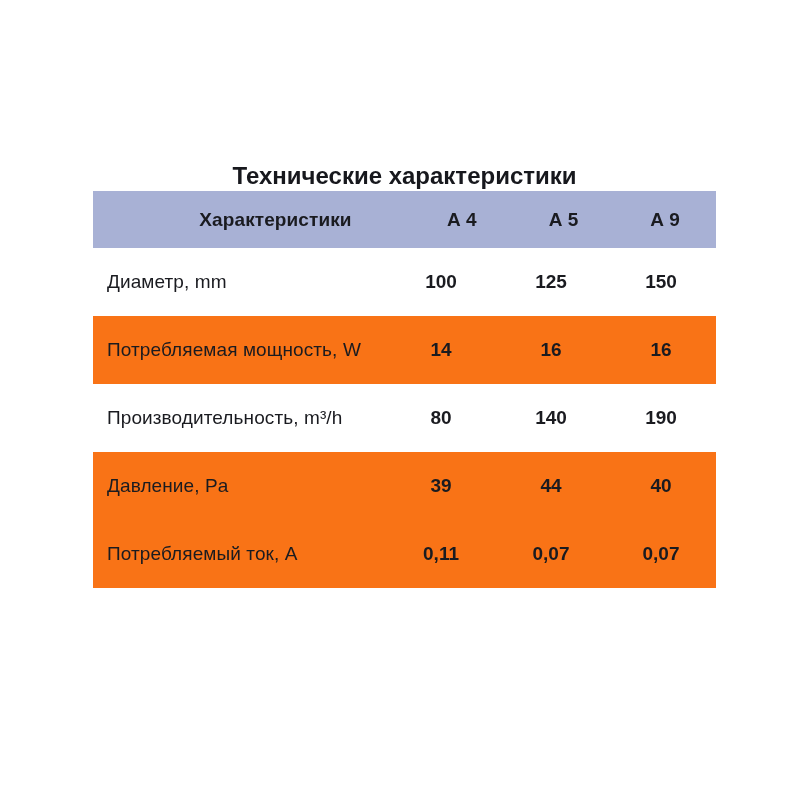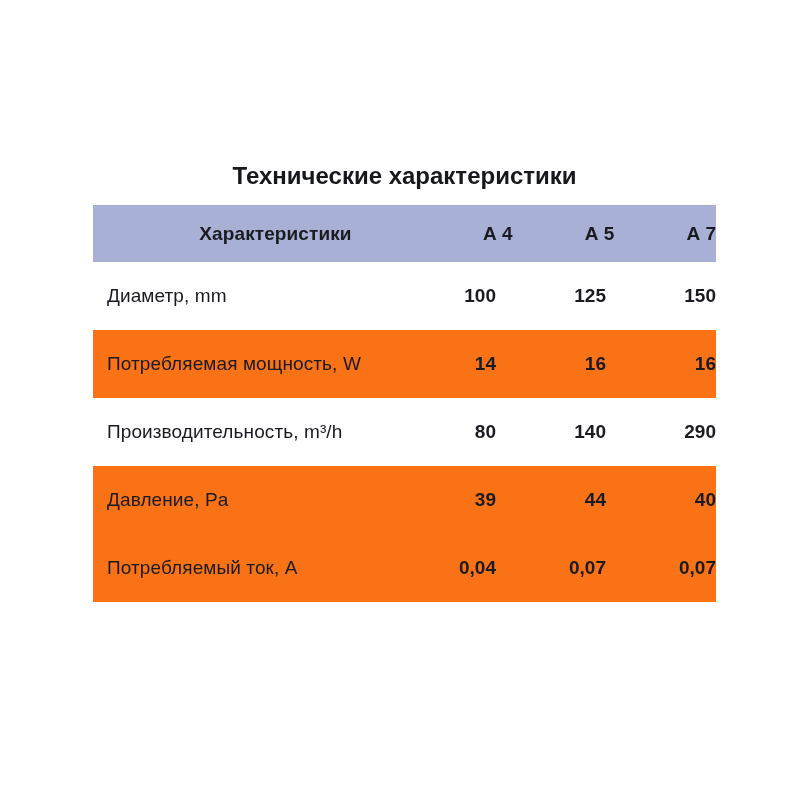--- a/index.html
+++ b/index.html
@@ -10,21 +10,21 @@
     color: #1a1b20;
     overflow: hidden;
   }
   .canvas { position: relative; width: 800px; height: 800px; background: #ffffff; }
   .content { position: absolute; left: 93px; top: 161px; width: 623px; }
   .title {
     font-size: 24px;
     font-weight: 700;
     line-height: 29px;
     text-align: center;
-    margin-bottom: 15px;
+    margin-bottom: 1px;
     color: #17181d;
   }
   .table { width: 623px; }
   .tr { display: flex; align-items: center; height: 68px; background: transparent; }
   .tr.header { height: 57px; background: #a8b1d5; font-weight: 700; }
   .tr.alt { background: #f97316; }
   .td { font-size: 19px; }
   .td.label {
     width: 293px;
     padding-left: 14px;
@@ -32,72 +32,72 @@
     letter-spacing: 0.1px;
   }
   .tr.header .td.label {
     text-align: center;
     padding-left: 0;
     font-weight: 700;
     margin-left: 47px;
   }
   .td.num {
     width: 110px;
-    text-align: right;
+    text-align: center;
     font-weight: 700;
   }
 </style>
 </head>
 <body>
 
 <div class="canvas">
   <div class="content">
 
     <div class="title">Технические характеристики</div>
 
     <div class="table">
 
       <div class="tr header">
         <div class="td label">Характеристики</div>
         <div class="td num">А 4</div>
         <div class="td num">А 5</div>
-        <div class="td num">А 7</div>
+        <div class="td num">А 9</div>
       </div>
 
       <div class="tr">
         <div class="td label">Диаметр, mm</div>
         <div class="td num">100</div>
         <div class="td num">125</div>
         <div class="td num">150</div>
       </div>
 
       <div class="tr alt">
         <div class="td label">Потребляемая мощность, W</div>
         <div class="td num">14</div>
         <div class="td num">16</div>
         <div class="td num">16</div>
       </div>
 
       <div class="tr">
         <div class="td label">Производительность, m³/h</div>
         <div class="td num">80</div>
         <div class="td num">140</div>
-        <div class="td num">290</div>
+        <div class="td num">190</div>
       </div>
 
       <div class="tr alt">
         <div class="td label">Давление, Pa</div>
         <div class="td num">39</div>
         <div class="td num">44</div>
         <div class="td num">40</div>
       </div>
 
 
       <div class="tr alt">
         <div class="td label">Потребляемый ток, A</div>
-        <div class="td num">0,04</div>
+        <div class="td num">0,11</div>
         <div class="td num">0,07</div>
         <div class="td num">0,07</div>
       </div>
 
     </div>
   </div>
 </div>
 
 </body></html>

